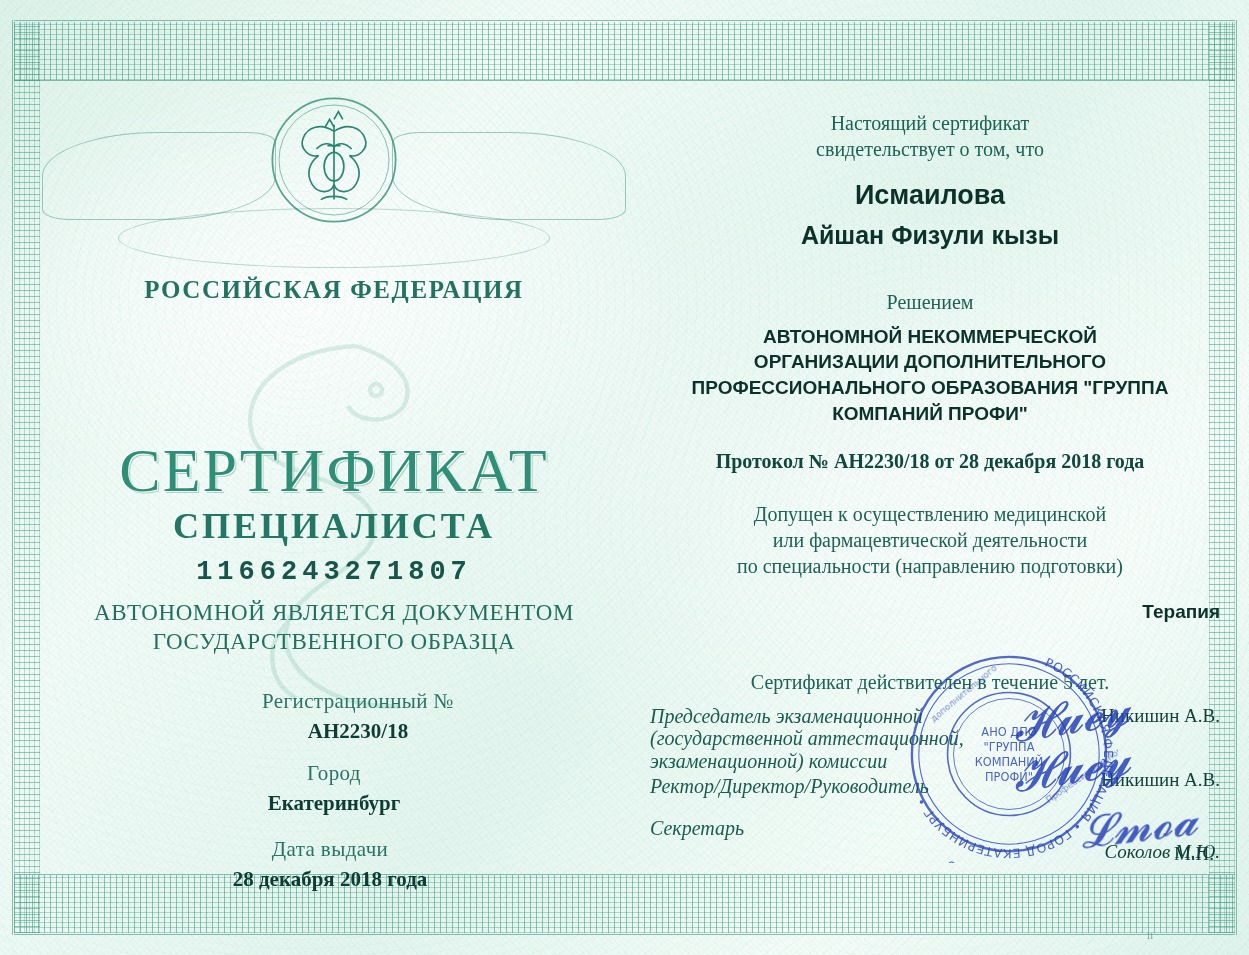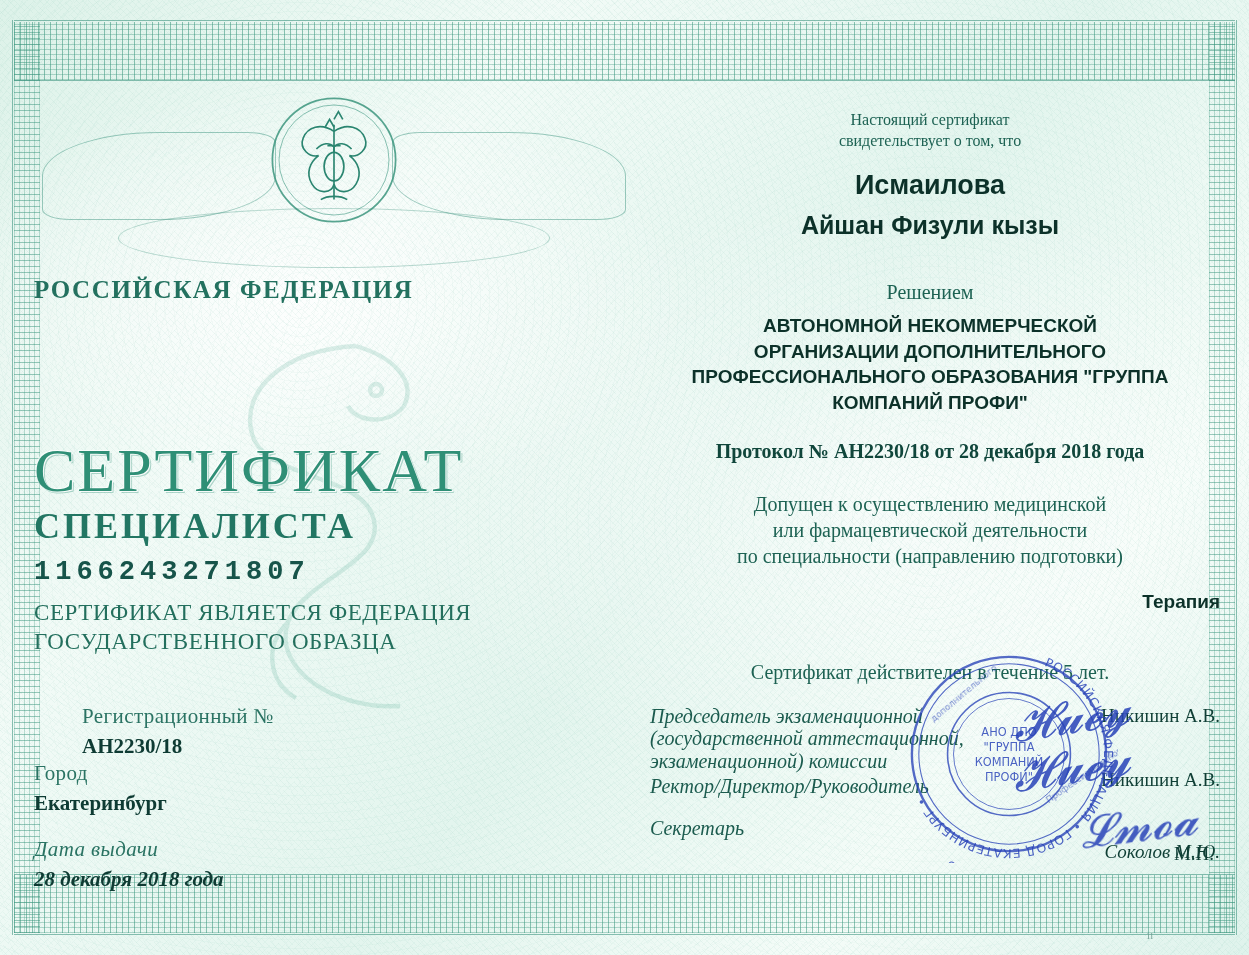--- a/index.html
+++ b/index.html
@@ -64,21 +64,21 @@
     pointer-events: none;
   }
 
   
   #left-col {
     position: absolute;
     left: 34px;
     top: 80px;
     width: 600px;
     height: 790px;
-    text-align: left;
+    text-align: center;
     color: #1f6f5c;
   }
 
   #emblem-wrap {
     position: absolute;
     left: 0; right: 0;
     top: 10px;
     height: 170px;
   }
   #emblem {
@@ -179,35 +179,35 @@
     font-size: 21px;
     color: #2a7363;
     letter-spacing: .4px;
   }
   .field-value {
     font-size: 21px;
     color: #0e3b33;
     font-weight: 700;
     margin-top: 5px;
   }
-  #reg-block  { position: absolute; left: 0; right: 0; top: 624px; padding-left: 48px; }
+  #reg-block  { position: absolute; left: 0; right: 0; top: 609px; padding-left: 48px; }
   #city-block { position: absolute; left: 0; right: 0; top: 681px; }
-  #date-block { position: absolute; left: 0; right: 8px; top: 757px; font-style: italic; }
+  #date-block { position: absolute; left: 0; right: 8px; top: 757px; }
 
   
   #right-col {
     position: absolute;
     left: 640px;
     top: 110px;
     width: 580px;
     color: #123f36;
     text-align: center;
   }
   #intro {
-    font-size: 16px;
+    font-size: 20px;
     line-height: 1.3;
     color: #1d6253;
   }
   #person-last {
     margin-top: 18px;
     font-family: "Liberation Sans", sans-serif;
     font-size: 27px;
     font-weight: 700;
     color: #0c3129;
   }
@@ -377,21 +377,21 @@
         <circle cx="106" cy="30" r="3"></circle>
         <path d="M62 146 C50 158 52 176 66 184"></path>
       </g>
     </svg>
 
     <div id="title-main">СЕРТИФИКАТ</div>
     <div id="title-sub">СПЕЦИАЛИСТА</div>
     <div id="serial">1166243271807</div>
 
     <div id="state-doc">
-      <div>СЕРТИФИКАТ ЯВЛЯЕТСЯ ФЕДЕРАЦИЯ</div>
+      <div>АВТОНОМНОЙ ЯВЛЯЕТСЯ ДОКУМЕНТОМ</div>
       <div>ГОСУДАРСТВЕННОГО ОБРАЗЦА</div>
     </div>
 
     <div id="reg-block">
       <div class="field-label">Регистрационный №</div>
       <div class="field-value">АН2230/18</div>
     </div>
 
     <div id="city-block">
       <div class="field-label">Город</div>

